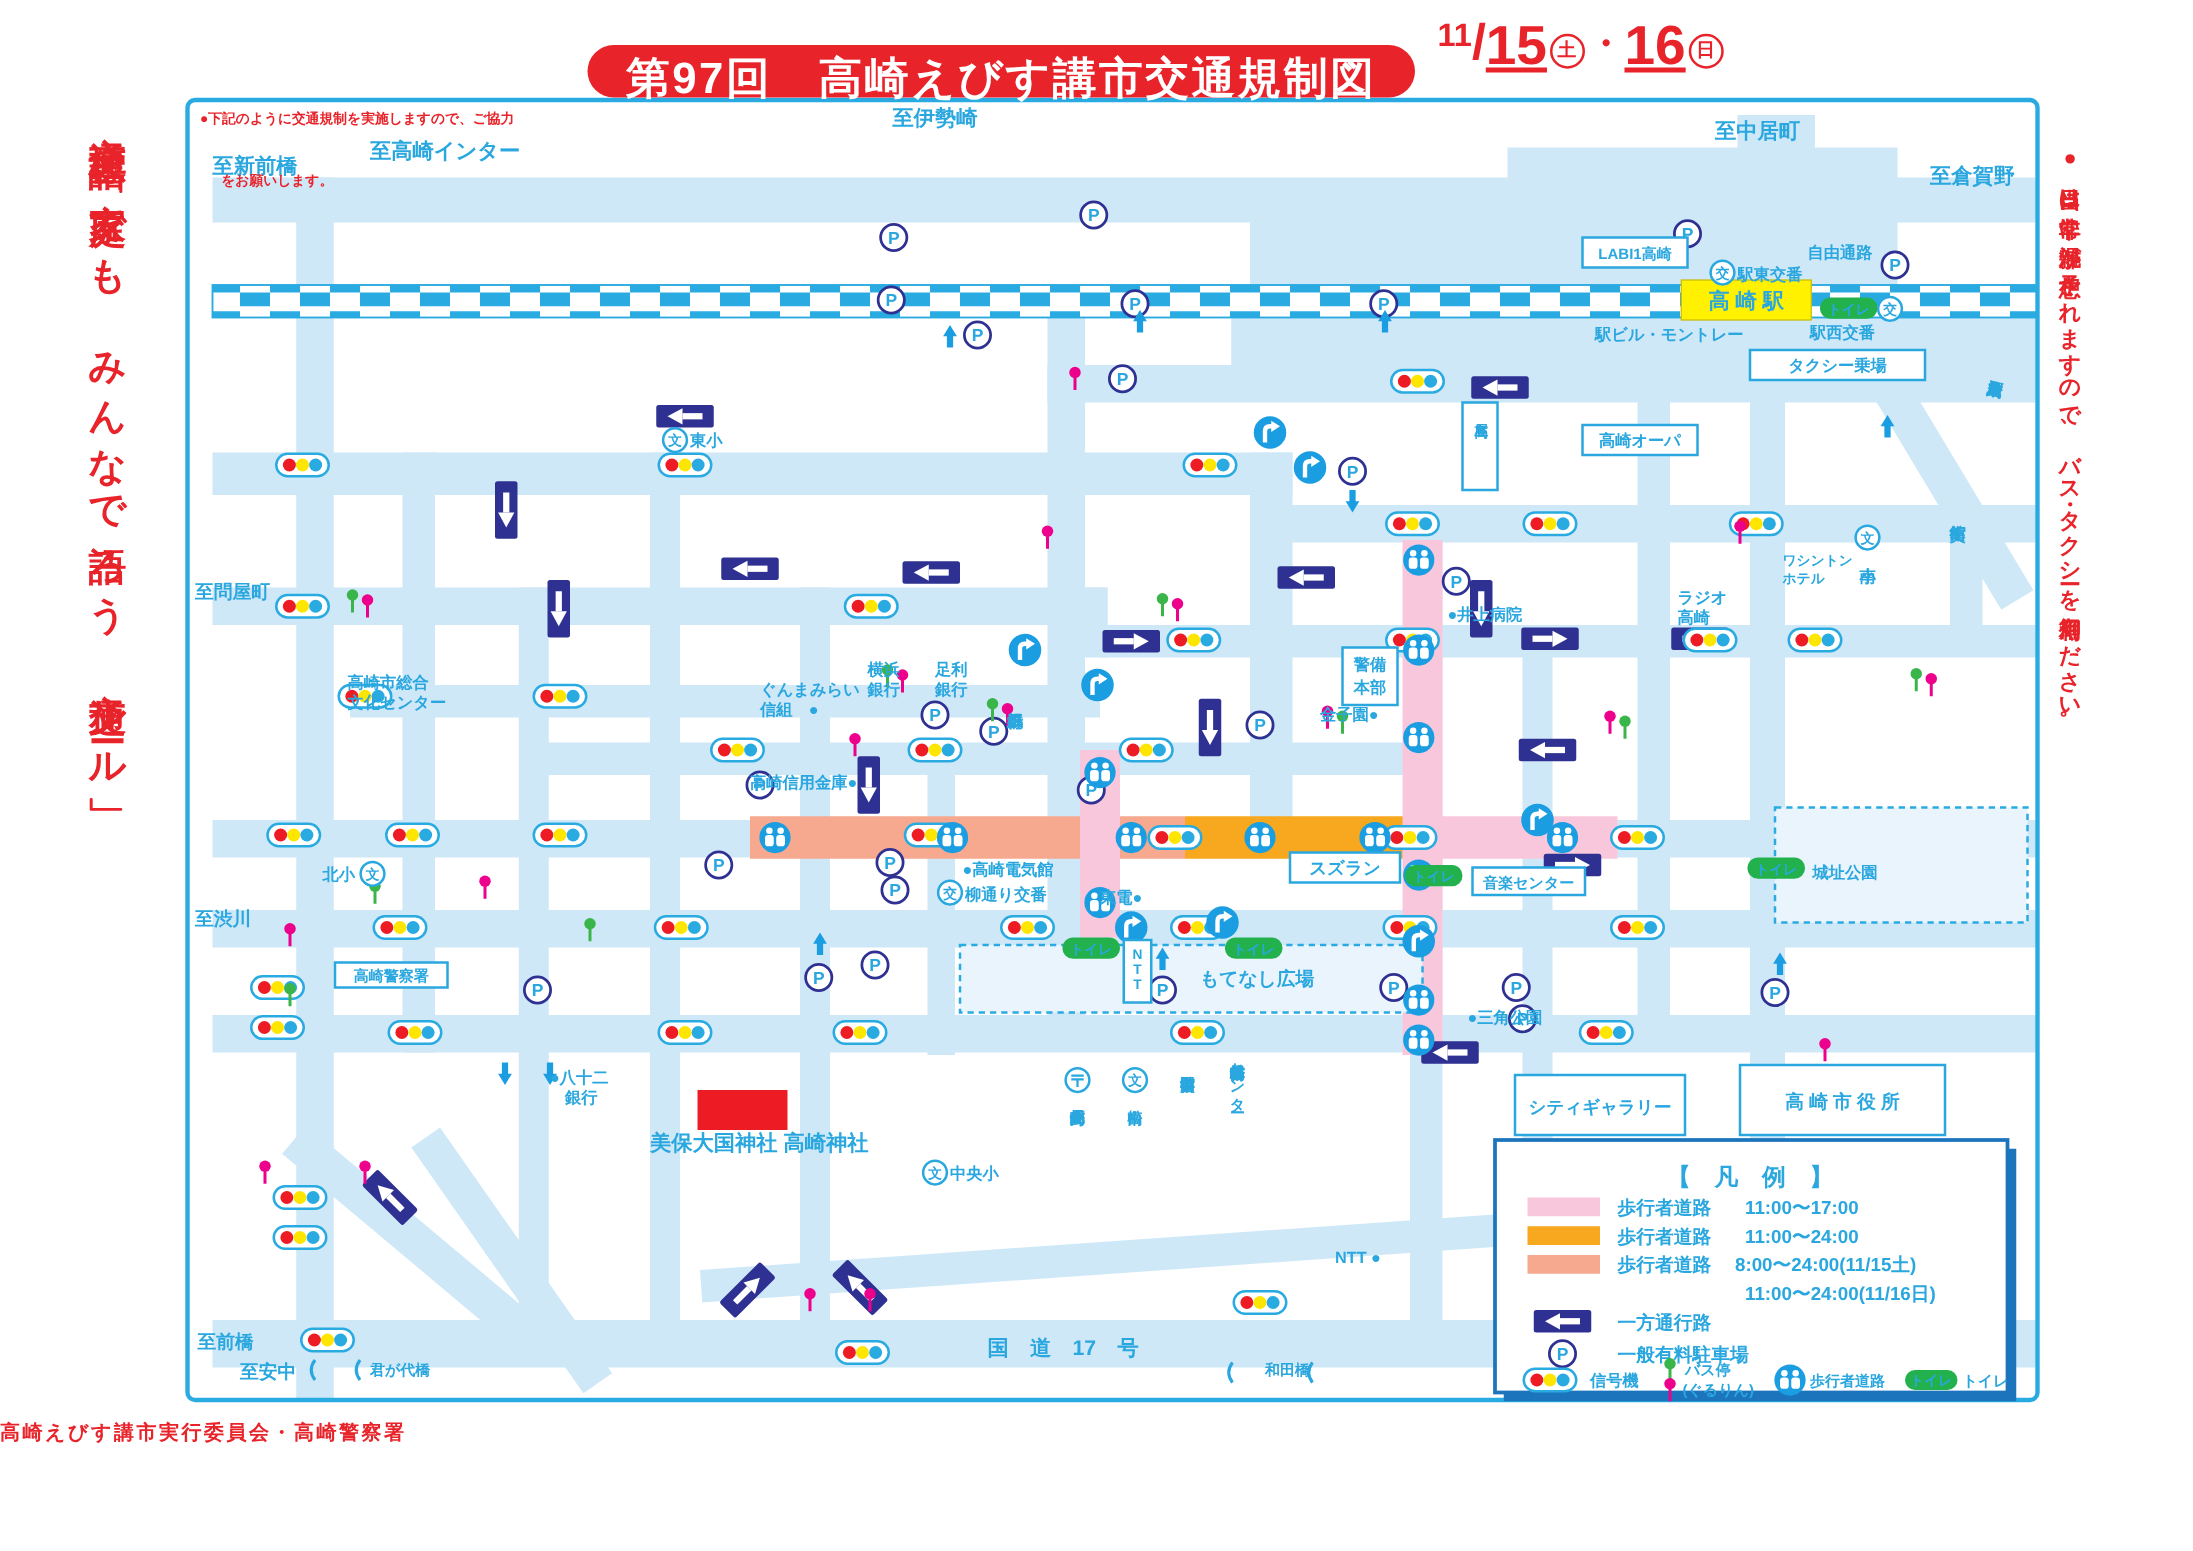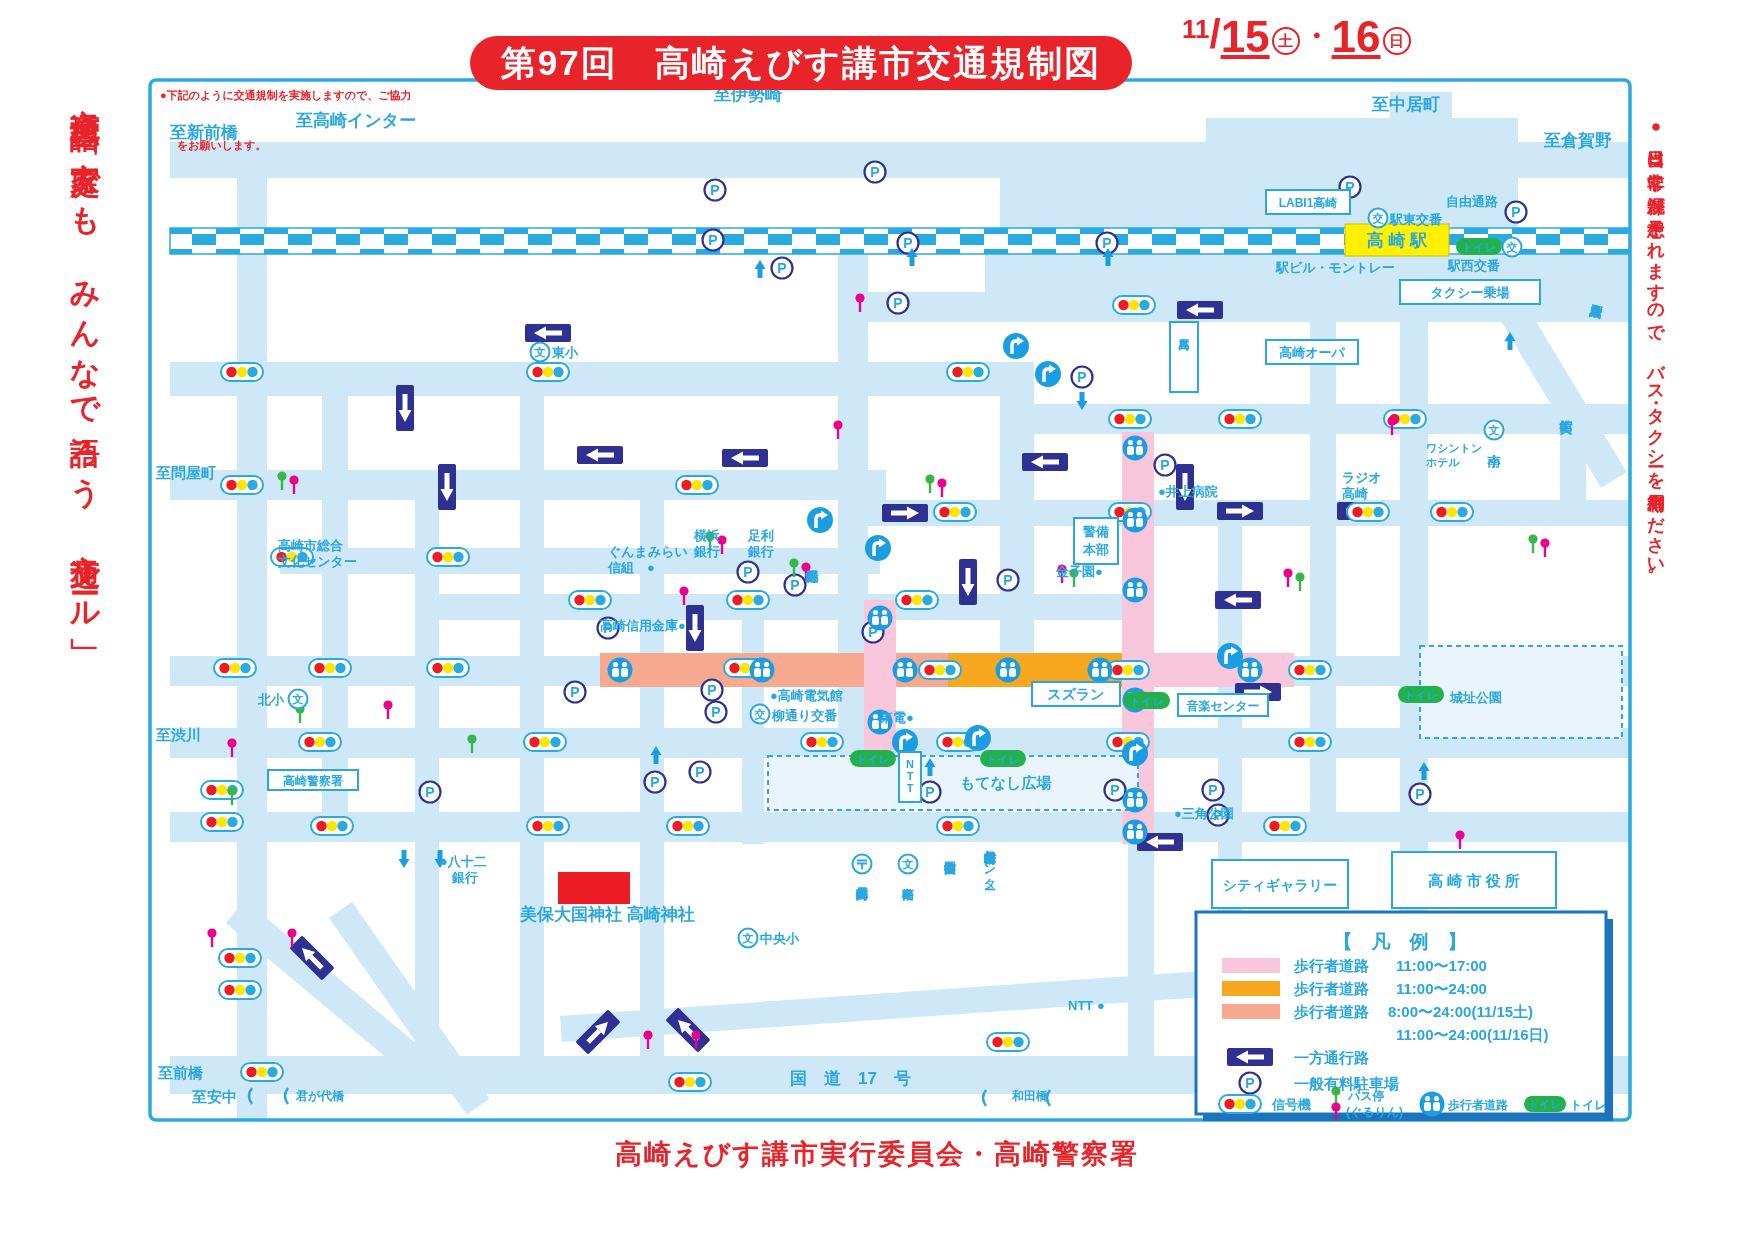--- a/index.html
+++ b/index.html
@@ -1,37 +1,37 @@
 <!DOCTYPE html>
 <html><head>
 <meta charset="utf-8">
 <style>
   html,body{margin:0;padding:0;background:#fff;}
   body{width:1754px;height:1241px;position:relative;overflow:hidden;
        font-family:"Liberation Sans",sans-serif;}
   .abs{position:absolute;}
   
-  .title-pill{left:470px;top:36px;width:662px;height:54px;background:#E8232A;border-radius:30px;
+  .title-pill{left:470px;top:36px;width:662px;height:42px;background:#E8232A;border-radius:30px;
     color:#fff;font-size:35px;font-weight:bold;text-align:center;line-height:54px;letter-spacing:2px;}
   .date{left:1150px;top:12px;color:#E8232A;font-weight:bold;white-space:nowrap;}
-  .d-small{font-size:26px;vertical-align:14px;margin-left:32px;}
+  .d-small{font-size:26px;vertical-align:14px;}
   .d-slash{font-size:40px;vertical-align:4px;}
   .d-big{font-size:44px;text-decoration:underline;}
   .d-dot{font-size:30px;vertical-align:6px;}
   .circ{display:inline-block;width:24px;height:24px;line-height:24px;border:2.5px solid #E8232A;
     border-radius:50%;font-size:15px;text-align:center;vertical-align:6px;margin:0 2px;}
   
   .note{left:160px;top:84px;color:#E8232A;font-size:11px;font-weight:bold;line-height:22px;}
   .note .l2{padding-left:17px;margin-top:28px;}
   
   .vtx{writing-mode:vertical-rl;text-orientation:upright;color:#E8232A;font-weight:bold;}
   .slogan{left:64px;top:85px;height:680px;font-size:30px;letter-spacing:4px;}
   .notice{left:1644px;top:116px;height:960px;font-size:17.5px;letter-spacing:1px;}
-  .footer{left:0;top:1136px;width:1754px;text-align:center;color:#E8232A;
-    font-size:27px;font-weight:bold;letter-spacing:2px;}
+  .footer{left:0;top:1136px;width:1754px;text-align:left;color:#E8232A;
+    font-size:16px;font-weight:bold;letter-spacing:2px;}
   
   text{font-family:"Liberation Sans",sans-serif;fill:#2AA7DF;font-weight:bold;}
   .t11{font-size:11px;} .t12{font-size:12px;} .t13{font-size:13px;}
   .t15{font-size:15px;} .t17{font-size:17px;}
   .v{writing-mode:vertical-rl;text-orientation:upright;}
   .mid{text-anchor:middle;}
   .boxr{fill:#fff;stroke:#2AA7DF;stroke-width:2;}
   .road{fill:#CFE8F8;}
 </style>
 </head>

